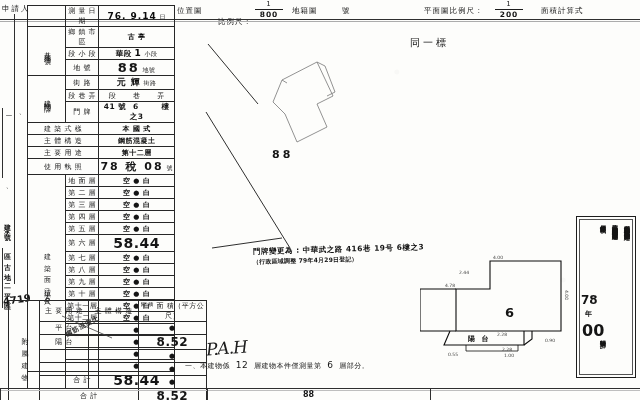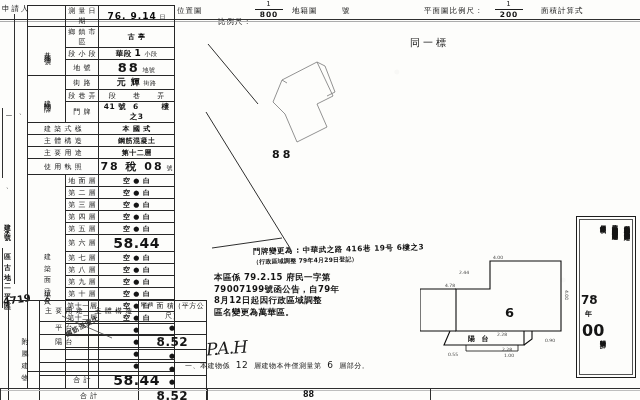--- a/index.html
+++ b/index.html
@@ -372,26 +372,20 @@
     <line x1="208" y1="44" x2="258" y2="104" stroke="#333" stroke-width="1"></line>
     <line x1="206" y1="112" x2="290" y2="248" stroke="#333" stroke-width="1"></line>
     <line x1="212" y1="248" x2="282" y2="238" stroke="#333" stroke-width="1"></line>
     <line x1="62" y1="316" x2="112" y2="338" stroke="#444" stroke-width="0.8"></line>
   </svg>
 
   <div class="memo">
     <div class="l1">門牌變更為 : 中華武之路 416巷 19号 6樓之3</div>
     <div class="l2">（行政區域調整 79年4月29日登記）</div>
   </div>
-  <div class="stampblk">
-    <div>本區係 79.2.15 府民一字第</div>
-    <div class="thin">79007199號函公告，自79年</div>
-    <div class="thin">8月12日起因行政區域調整</div>
-    <div>區名變更為萬華區。</div>
-  </div>
   <div class="sig">P.A.H</div>
 
   <svg class="plan" viewBox="0 0 165 115">
     <g fill="none" stroke="#111" stroke-width="1.1">
 
       <path d="M70 6 L141 6 L141 76 L36 76 L36 34 L70 34 Z"></path>
 
       <path d="M36 34 L0 34 L0 76 L36 76"></path>
 
       <path d="M30 76 L24 90 L104 90 L104 76"></path>

